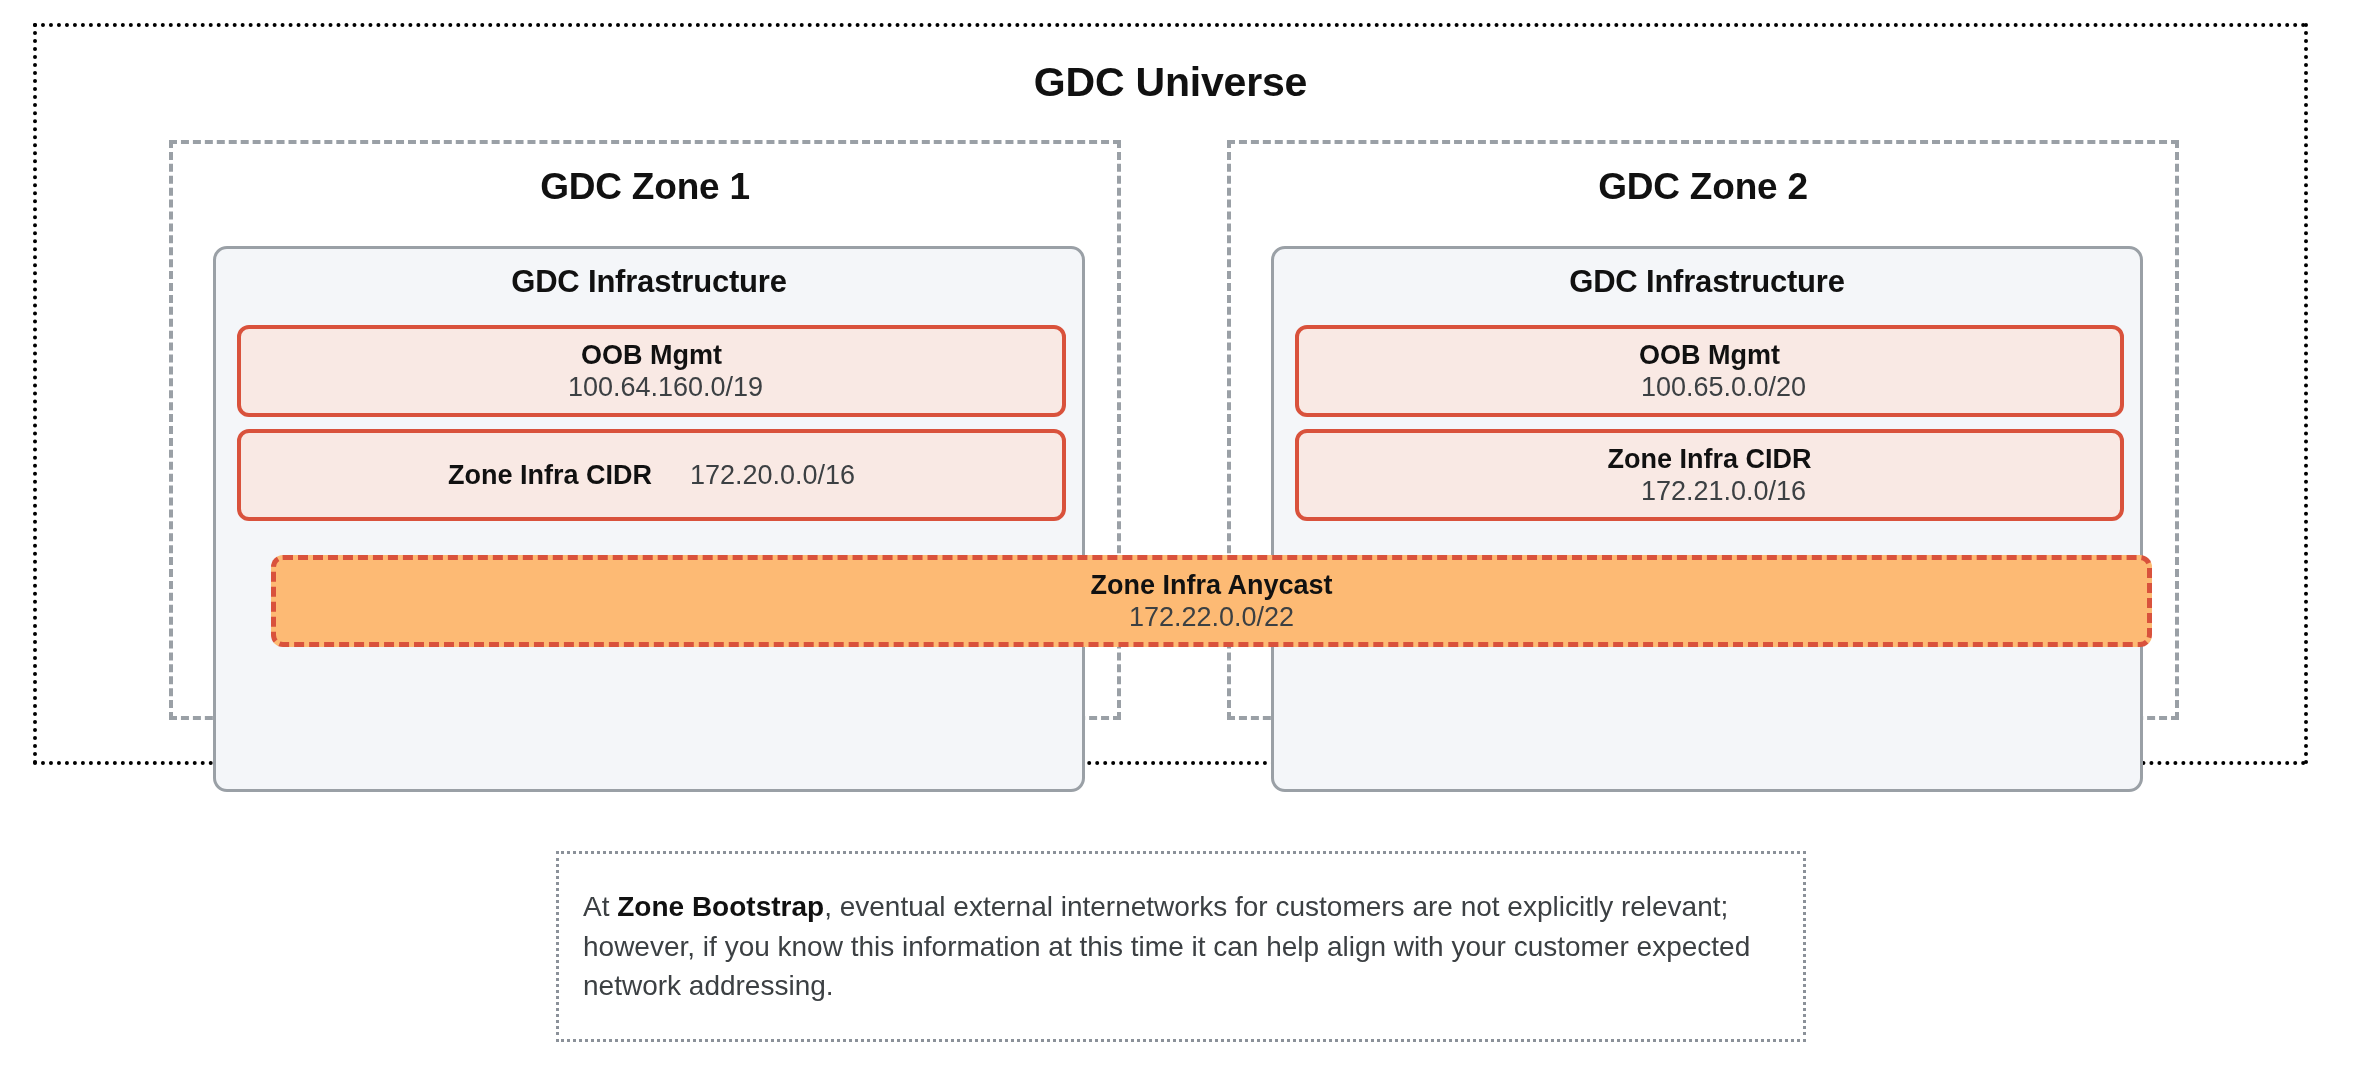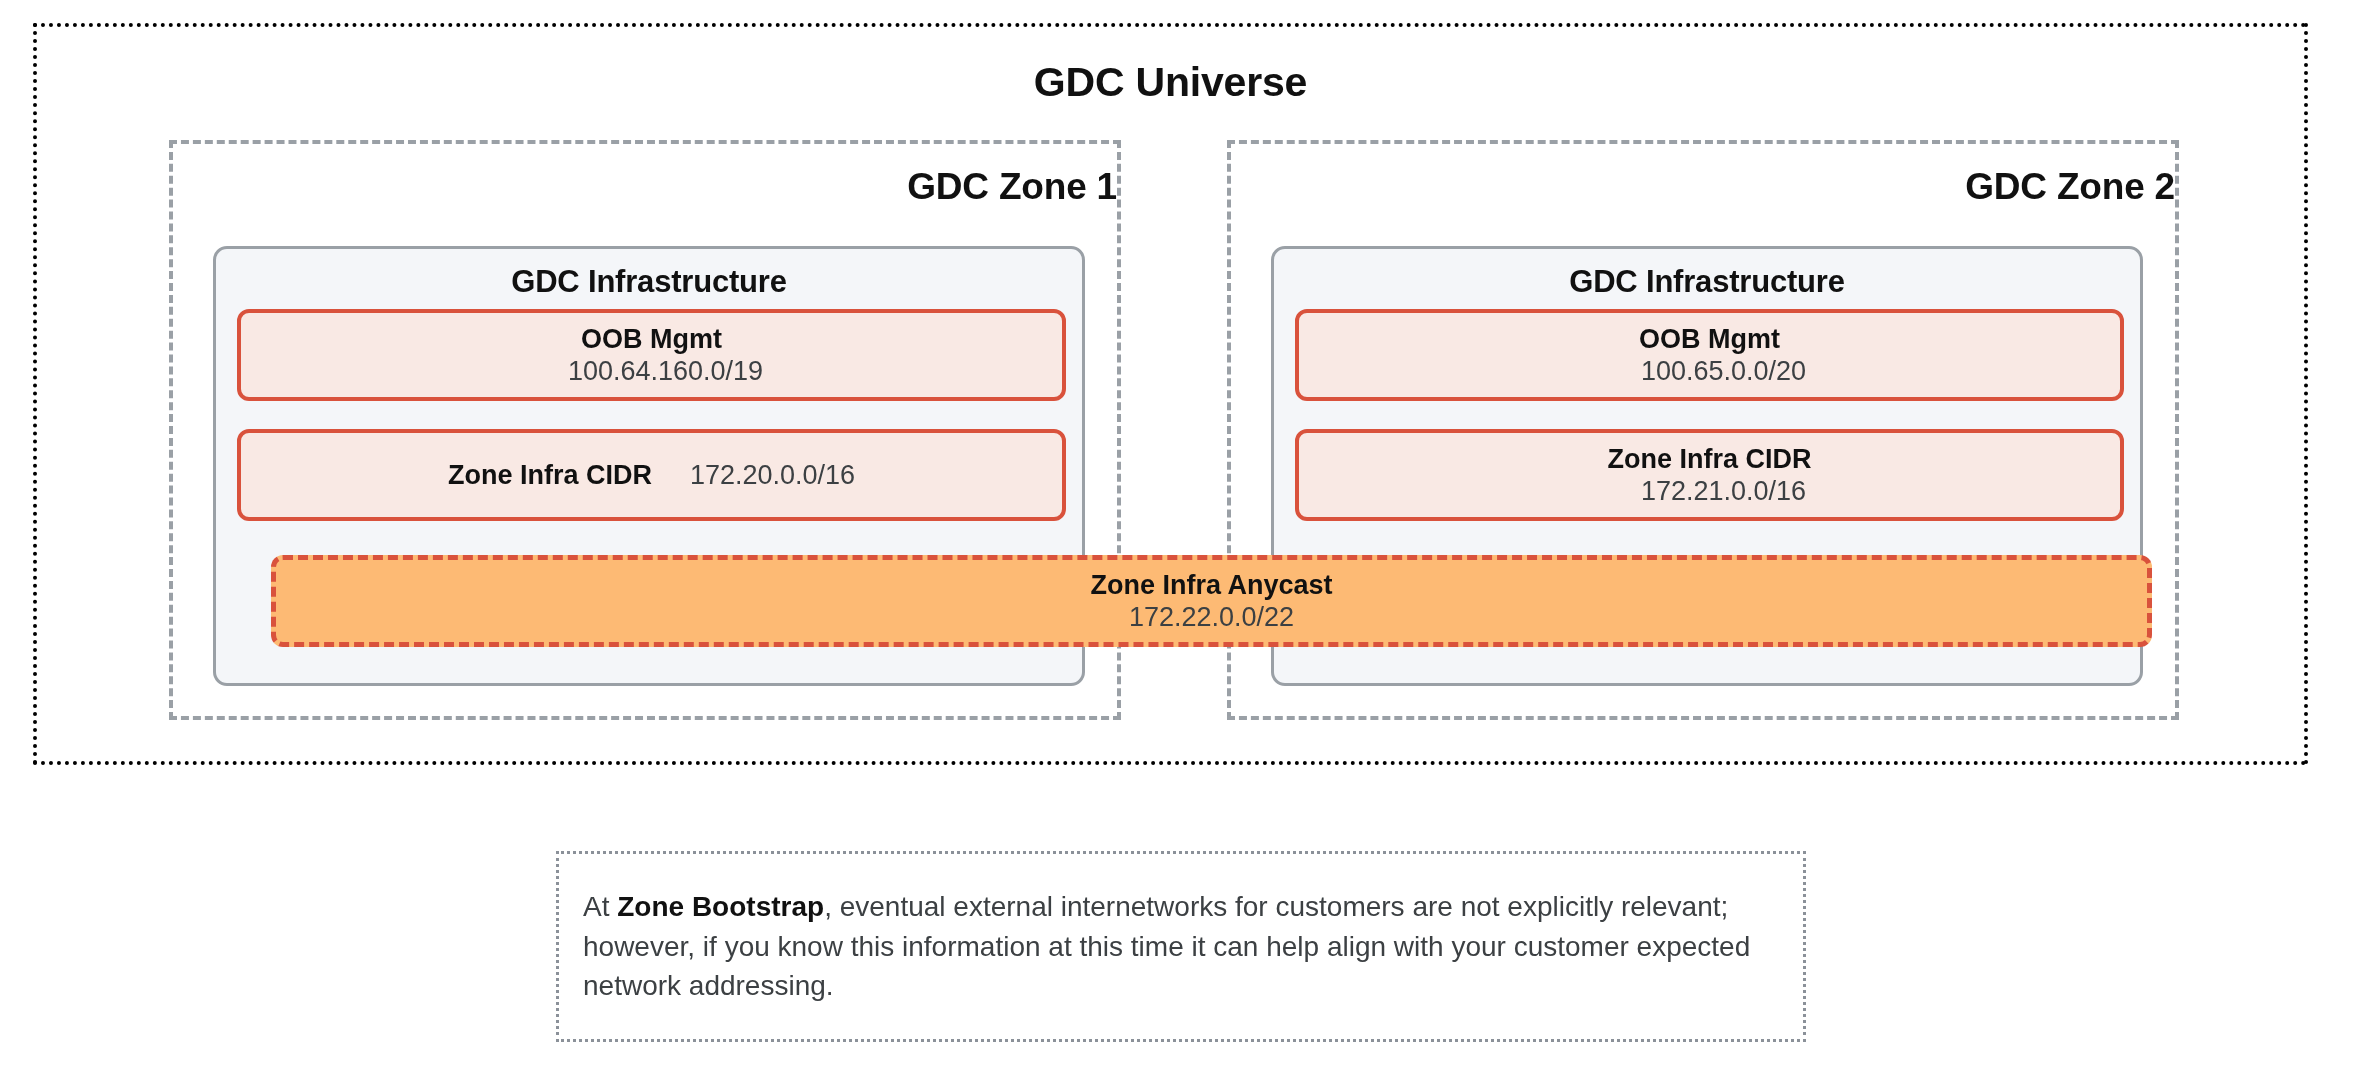--- a/index.html
+++ b/index.html
@@ -57,34 +57,34 @@
     box-sizing: border-box;
   }
   .zone-1 { left: 132px; }
   .zone-2 { left: 1190px; }
 
   .zone-title {
     position: absolute;
     left: 0;
     top: 22px;
     width: 100%;
-    text-align: right;
+    text-align: center;
     font-size: 37px;
     font-weight: 700;
     letter-spacing: -0.2px;
     color: #111111;
   }
 
   
   .infra {
     position: absolute;
     left: 40px;
     top: 102px;
     width: 872px;
-    height: 440px;
+    height: 546px;
     border: 3px solid #9aa0a6;
     border-radius: 14px;
     background: #f4f6f9;
     box-sizing: border-box;
   }
   .infra-title {
     position: absolute;
     left: 0;
     top: 15px;
     width: 100%;
@@ -103,21 +103,21 @@
     height: 92px;
     border: 4px solid #d9523c;
     border-radius: 12px;
     background: #f9e9e4;
     box-sizing: border-box;
     display: flex;
     flex-direction: column;
     align-items: center;
     justify-content: center;
   }
-  .netbox.oob   { top: 60px; }
+  .netbox.oob   { top: 76px; }
   .netbox.cidr  { top: 180px; }
 
   .netbox .nb-label {
     font-size: 27px;
     font-weight: 700;
     color: #111111;
     line-height: 1.2;
     text-align: center;
   }
   .netbox .nb-value {

